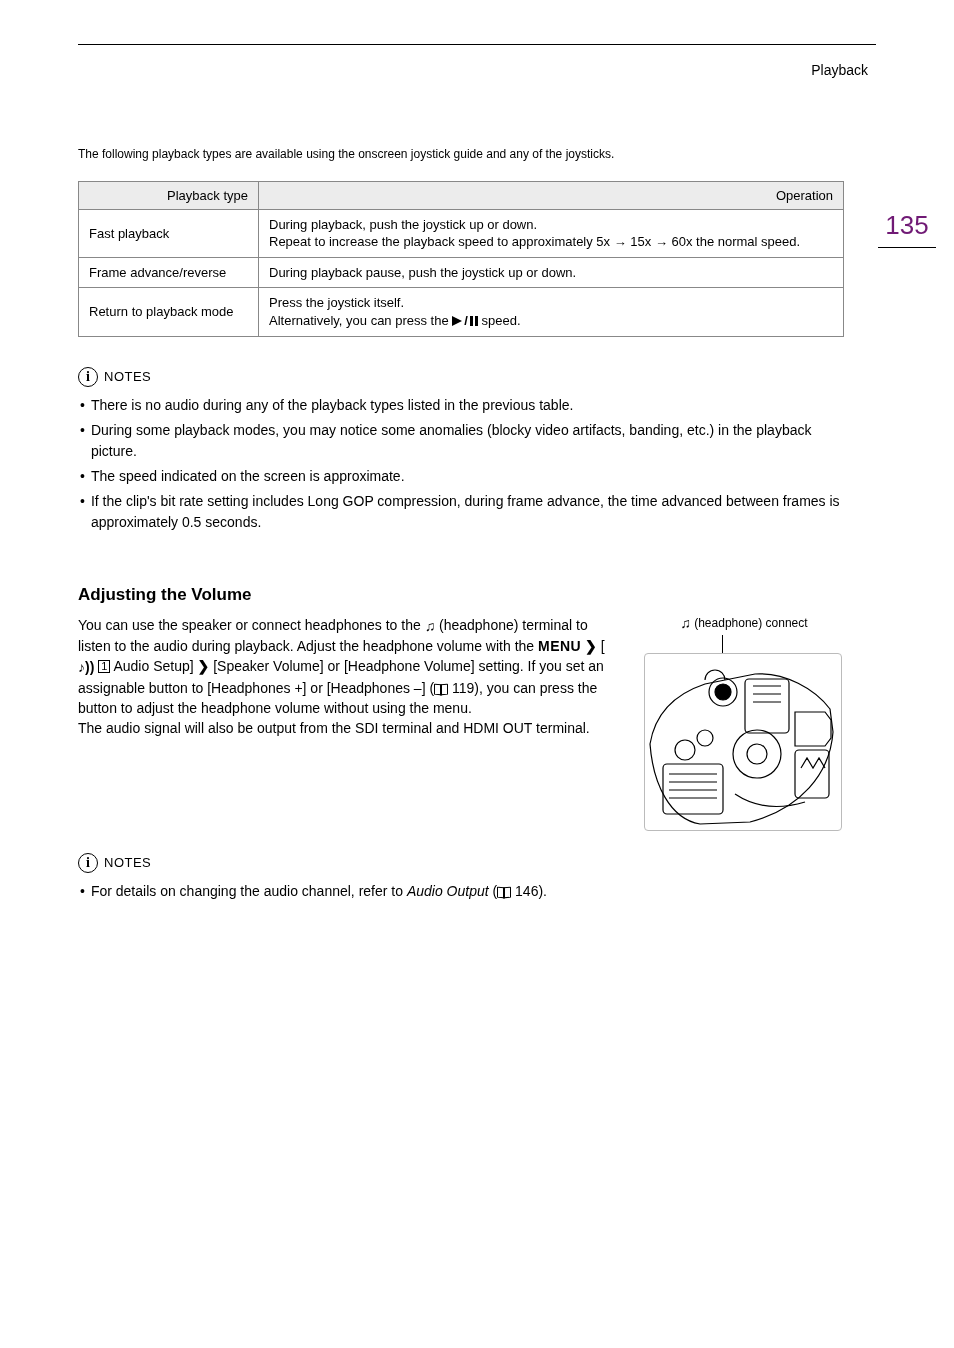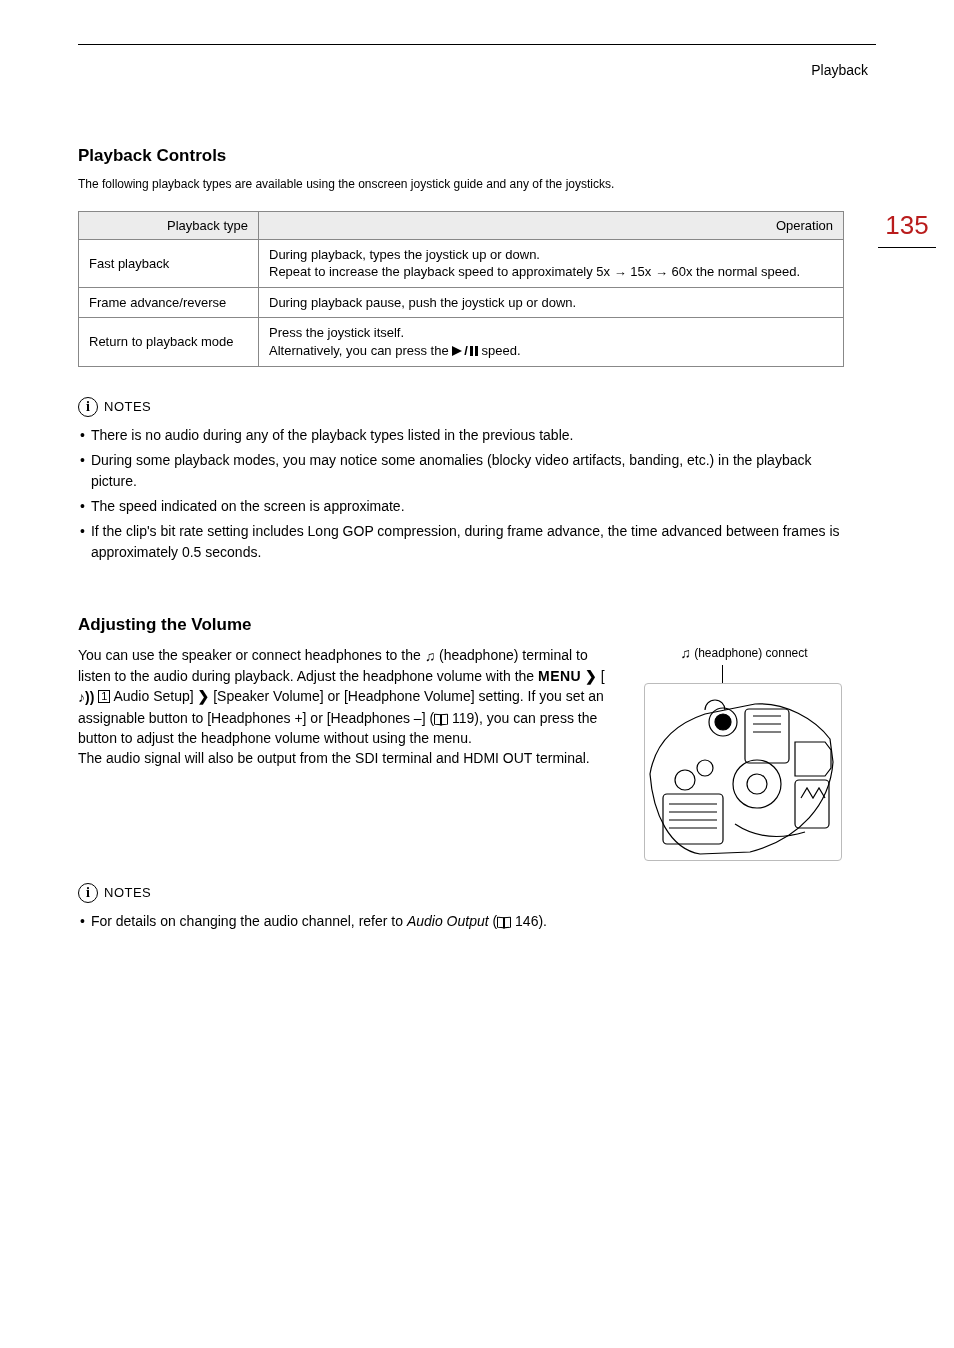--- a/index.html
+++ b/index.html
@@ -27,21 +27,21 @@
     }
     .page-num-block {
       position: absolute;
       top: 210px;
       right: 18px;
       text-align: center;
     }
     .page-num {
       font-size: 26px;
       font-weight: 300;
-      color: #b91c1c;
+      color: #701a75;
     }
     .page-num-underline {
       width: 58px;
       border-top: 1px solid #000;
       margin-top: 6px;
     }
     .content {
       position: absolute;
       top: 146px;
       left: 78px;
@@ -203,35 +203,34 @@
 <div class="hr-top"></div>
 <div class="header-right">Playback</div>
 
 <div class="page-num-block">
   <div class="page-num">135</div>
   <div class="page-num-underline"></div>
 </div>
 
 <div class="content">
 
-  <h2 class="section">Playback Controls</h2>
   <p class="intro">The following playback types are available using the onscreen joystick guide and any of the joysticks.</p>
 
   <table class="pbtable">
     <thead>
       <tr>
         <th>Playback type</th>
         <th>Operation</th>
       </tr>
     </thead>
     <tbody>
       <tr>
         <td class="col1">Fast playback</td>
         <td>
-          <span>During playback, types the joystick up or down.</span><br>
+          <span>During playback, push the joystick up or down.</span><br>
           <span>Repeat to increase the playback speed to approximately 5x → 15x → 60x the normal speed.</span>
         </td>
       </tr>
       <tr>
         <td class="col1">Frame advance/reverse</td>
         <td>During playback pause, push the joystick up or down.</td>
       </tr>
       <tr>
         <td class="col1">Return to playback mode</td>
         <td>

